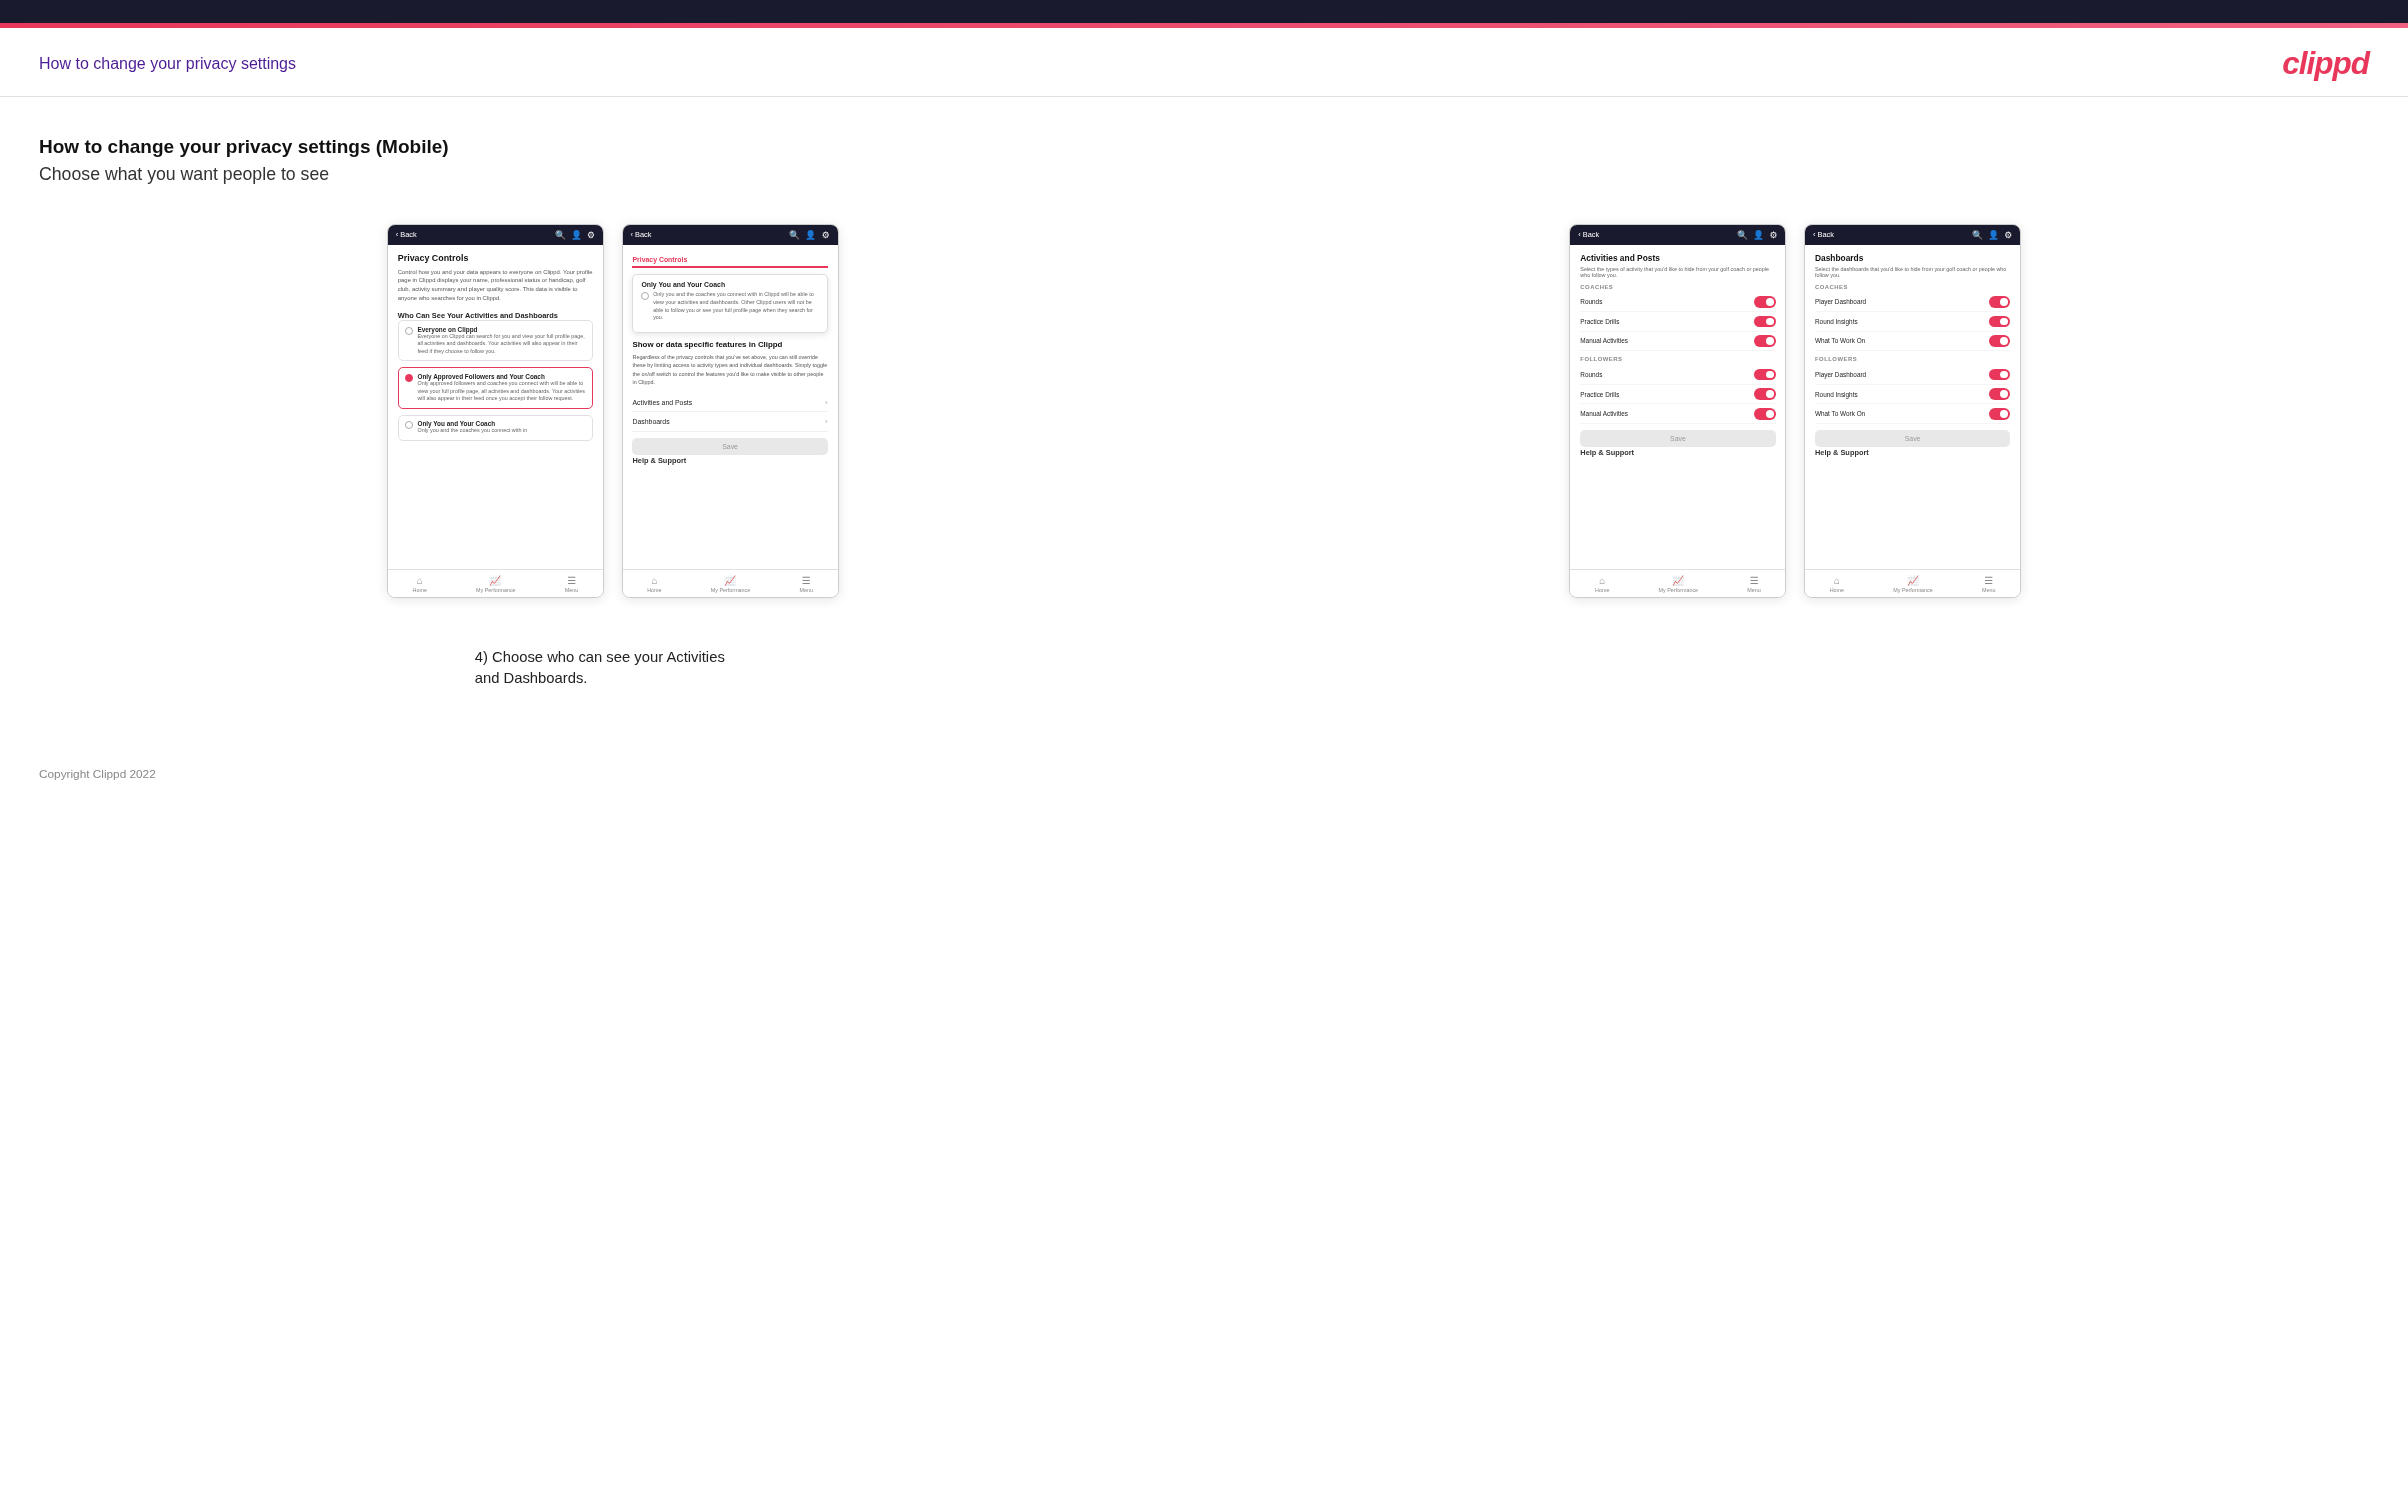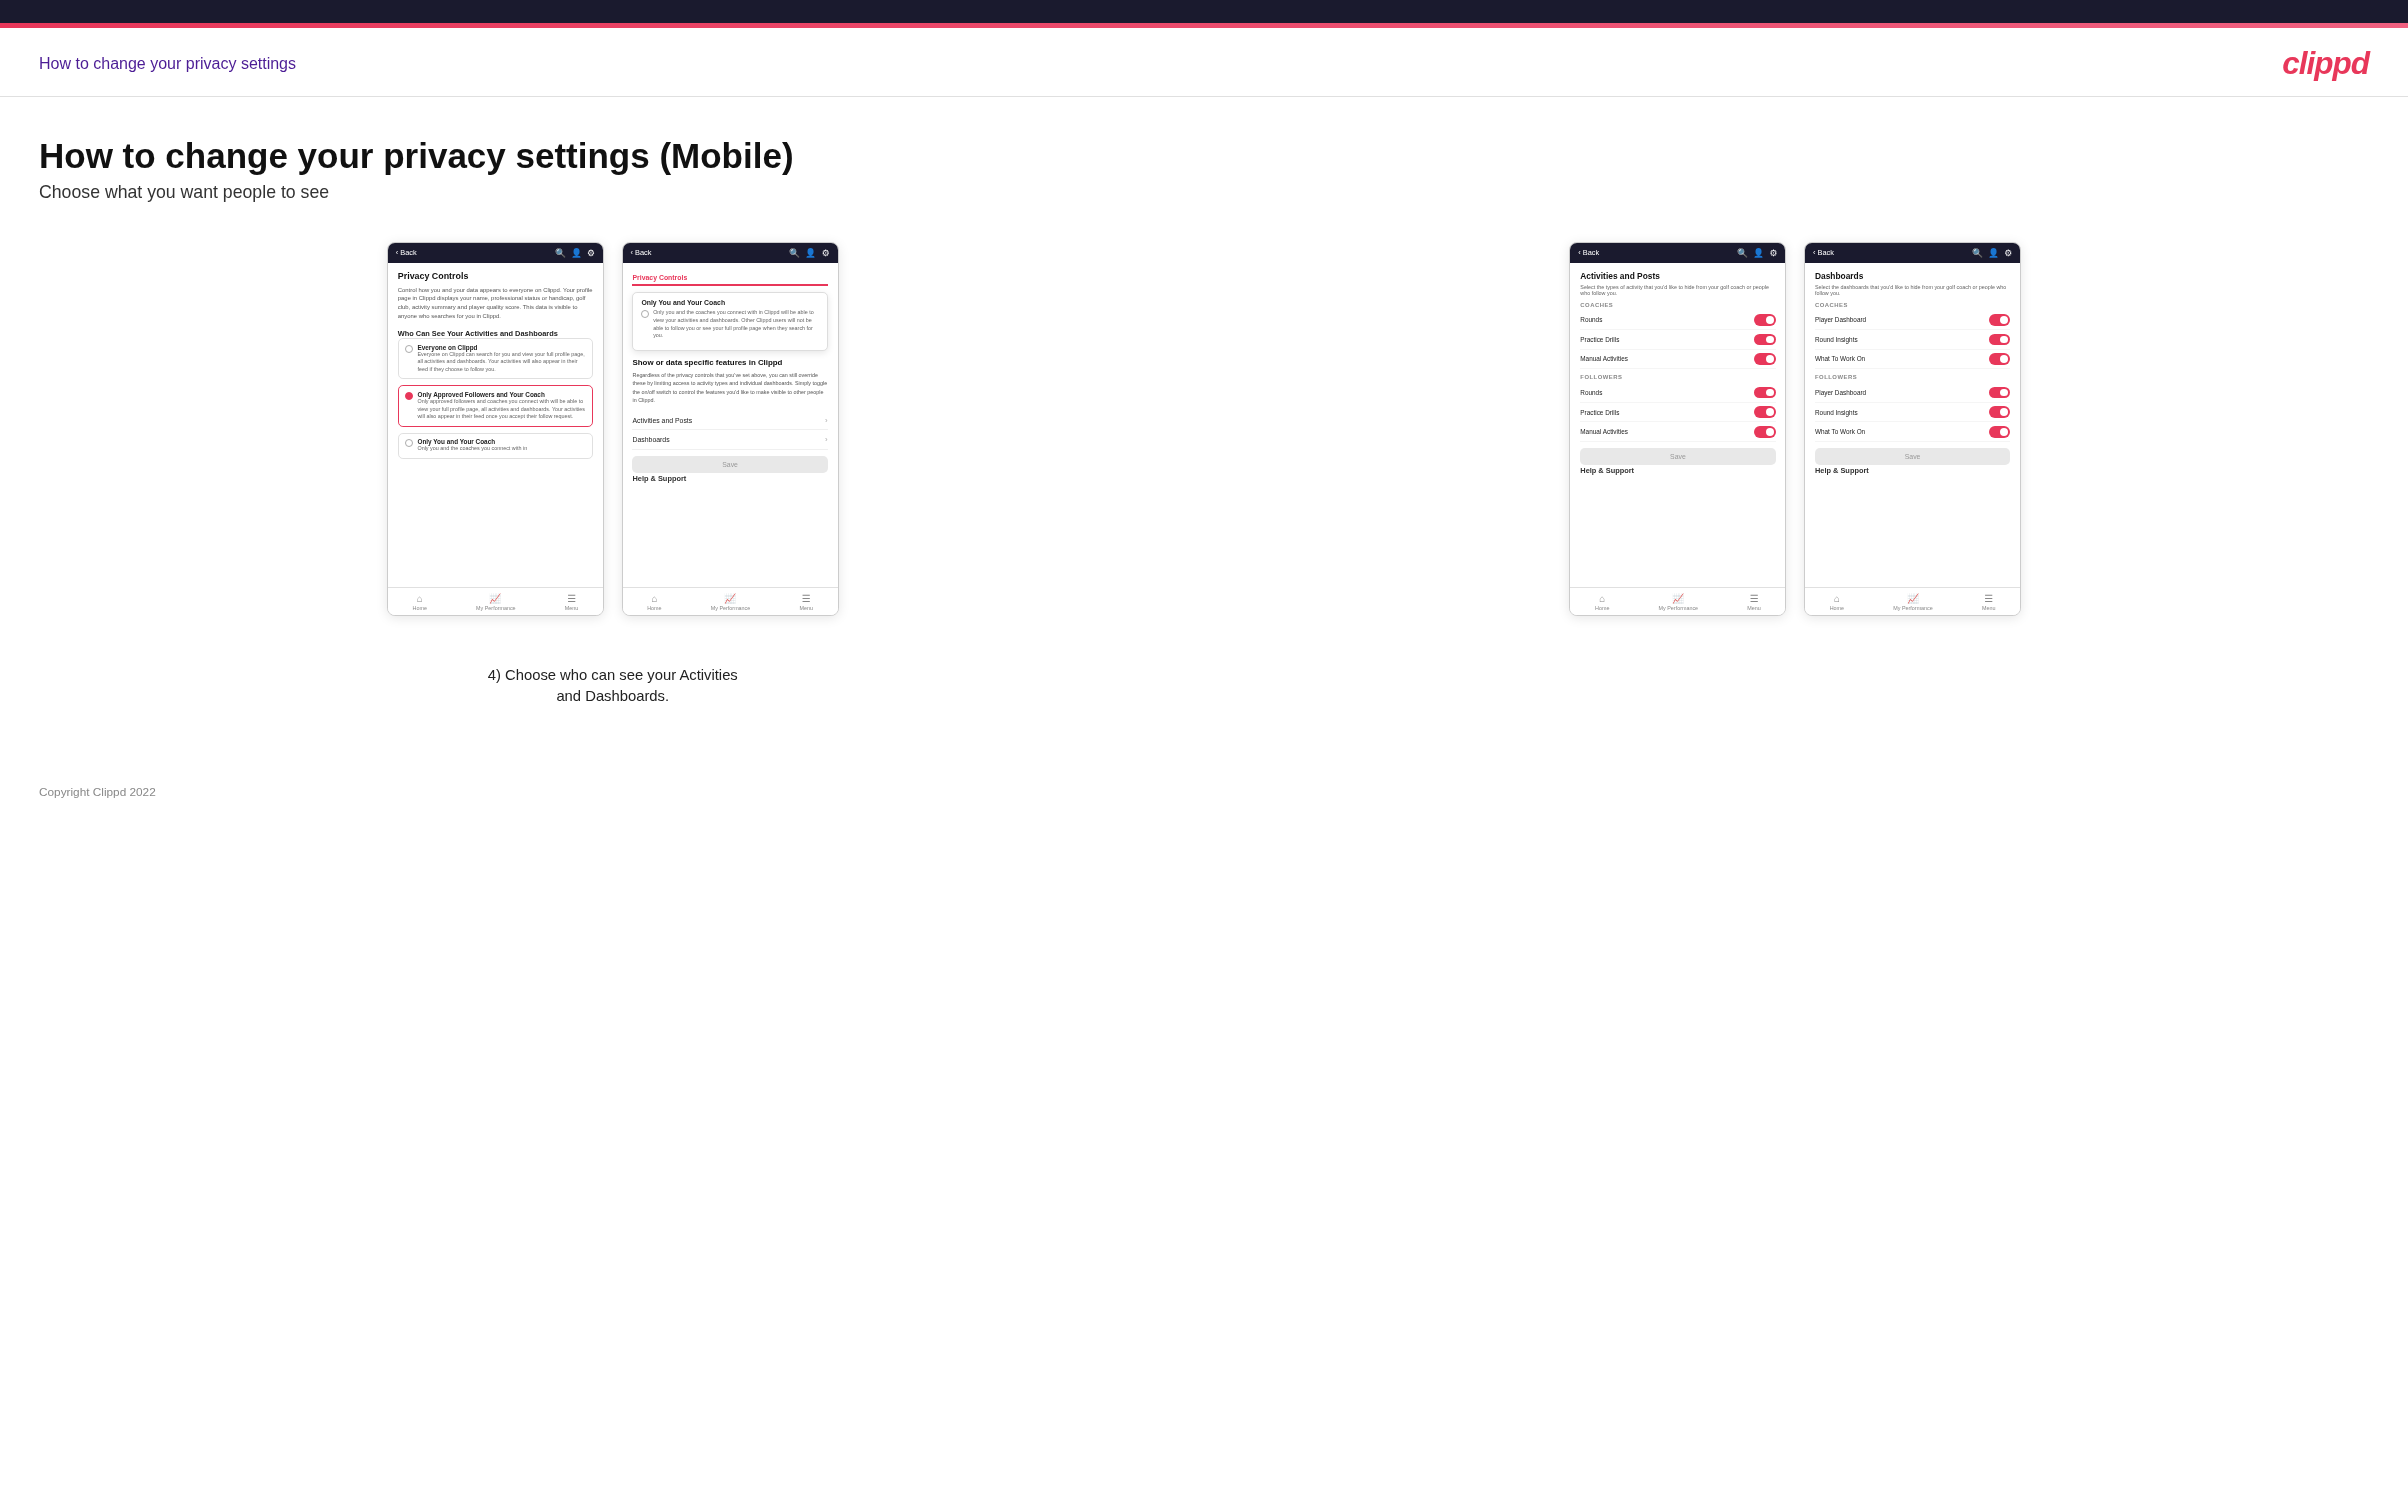--- a/index.html
+++ b/index.html
@@ -45,21 +45,21 @@
       letter-spacing: -1px;
       font-style: italic;
     }
 
     
     .main {
       padding: 39px 39px 59px 39px;
     }
 
     .page-title {
-      font-size: 35px;
+      font-size: 19px;
       font-weight: 800;
       color: #111;
       margin-bottom: 5.9px;
     }
     .page-subtitle {
       font-size: 17.7px;
       font-weight: 400;
       color: #333;
       margin-bottom: 39px;
     }
@@ -329,21 +329,20 @@
       font-size: 5.9px;
       font-weight: 700;
       color: #888;
       letter-spacing: 0.5px;
       text-transform: uppercase;
       margin: 4.9px 0 3px 0;
     }
 
     
     .caption {
-      text-align: center;
       font-size: 14.8px;
       font-weight: 500;
       color: #222;
       margin-top: 17.7px;
       max-width: 276px;
       line-height: 1.4;
     }
 
     .help-support-label {
       font-size: 7.4px;

